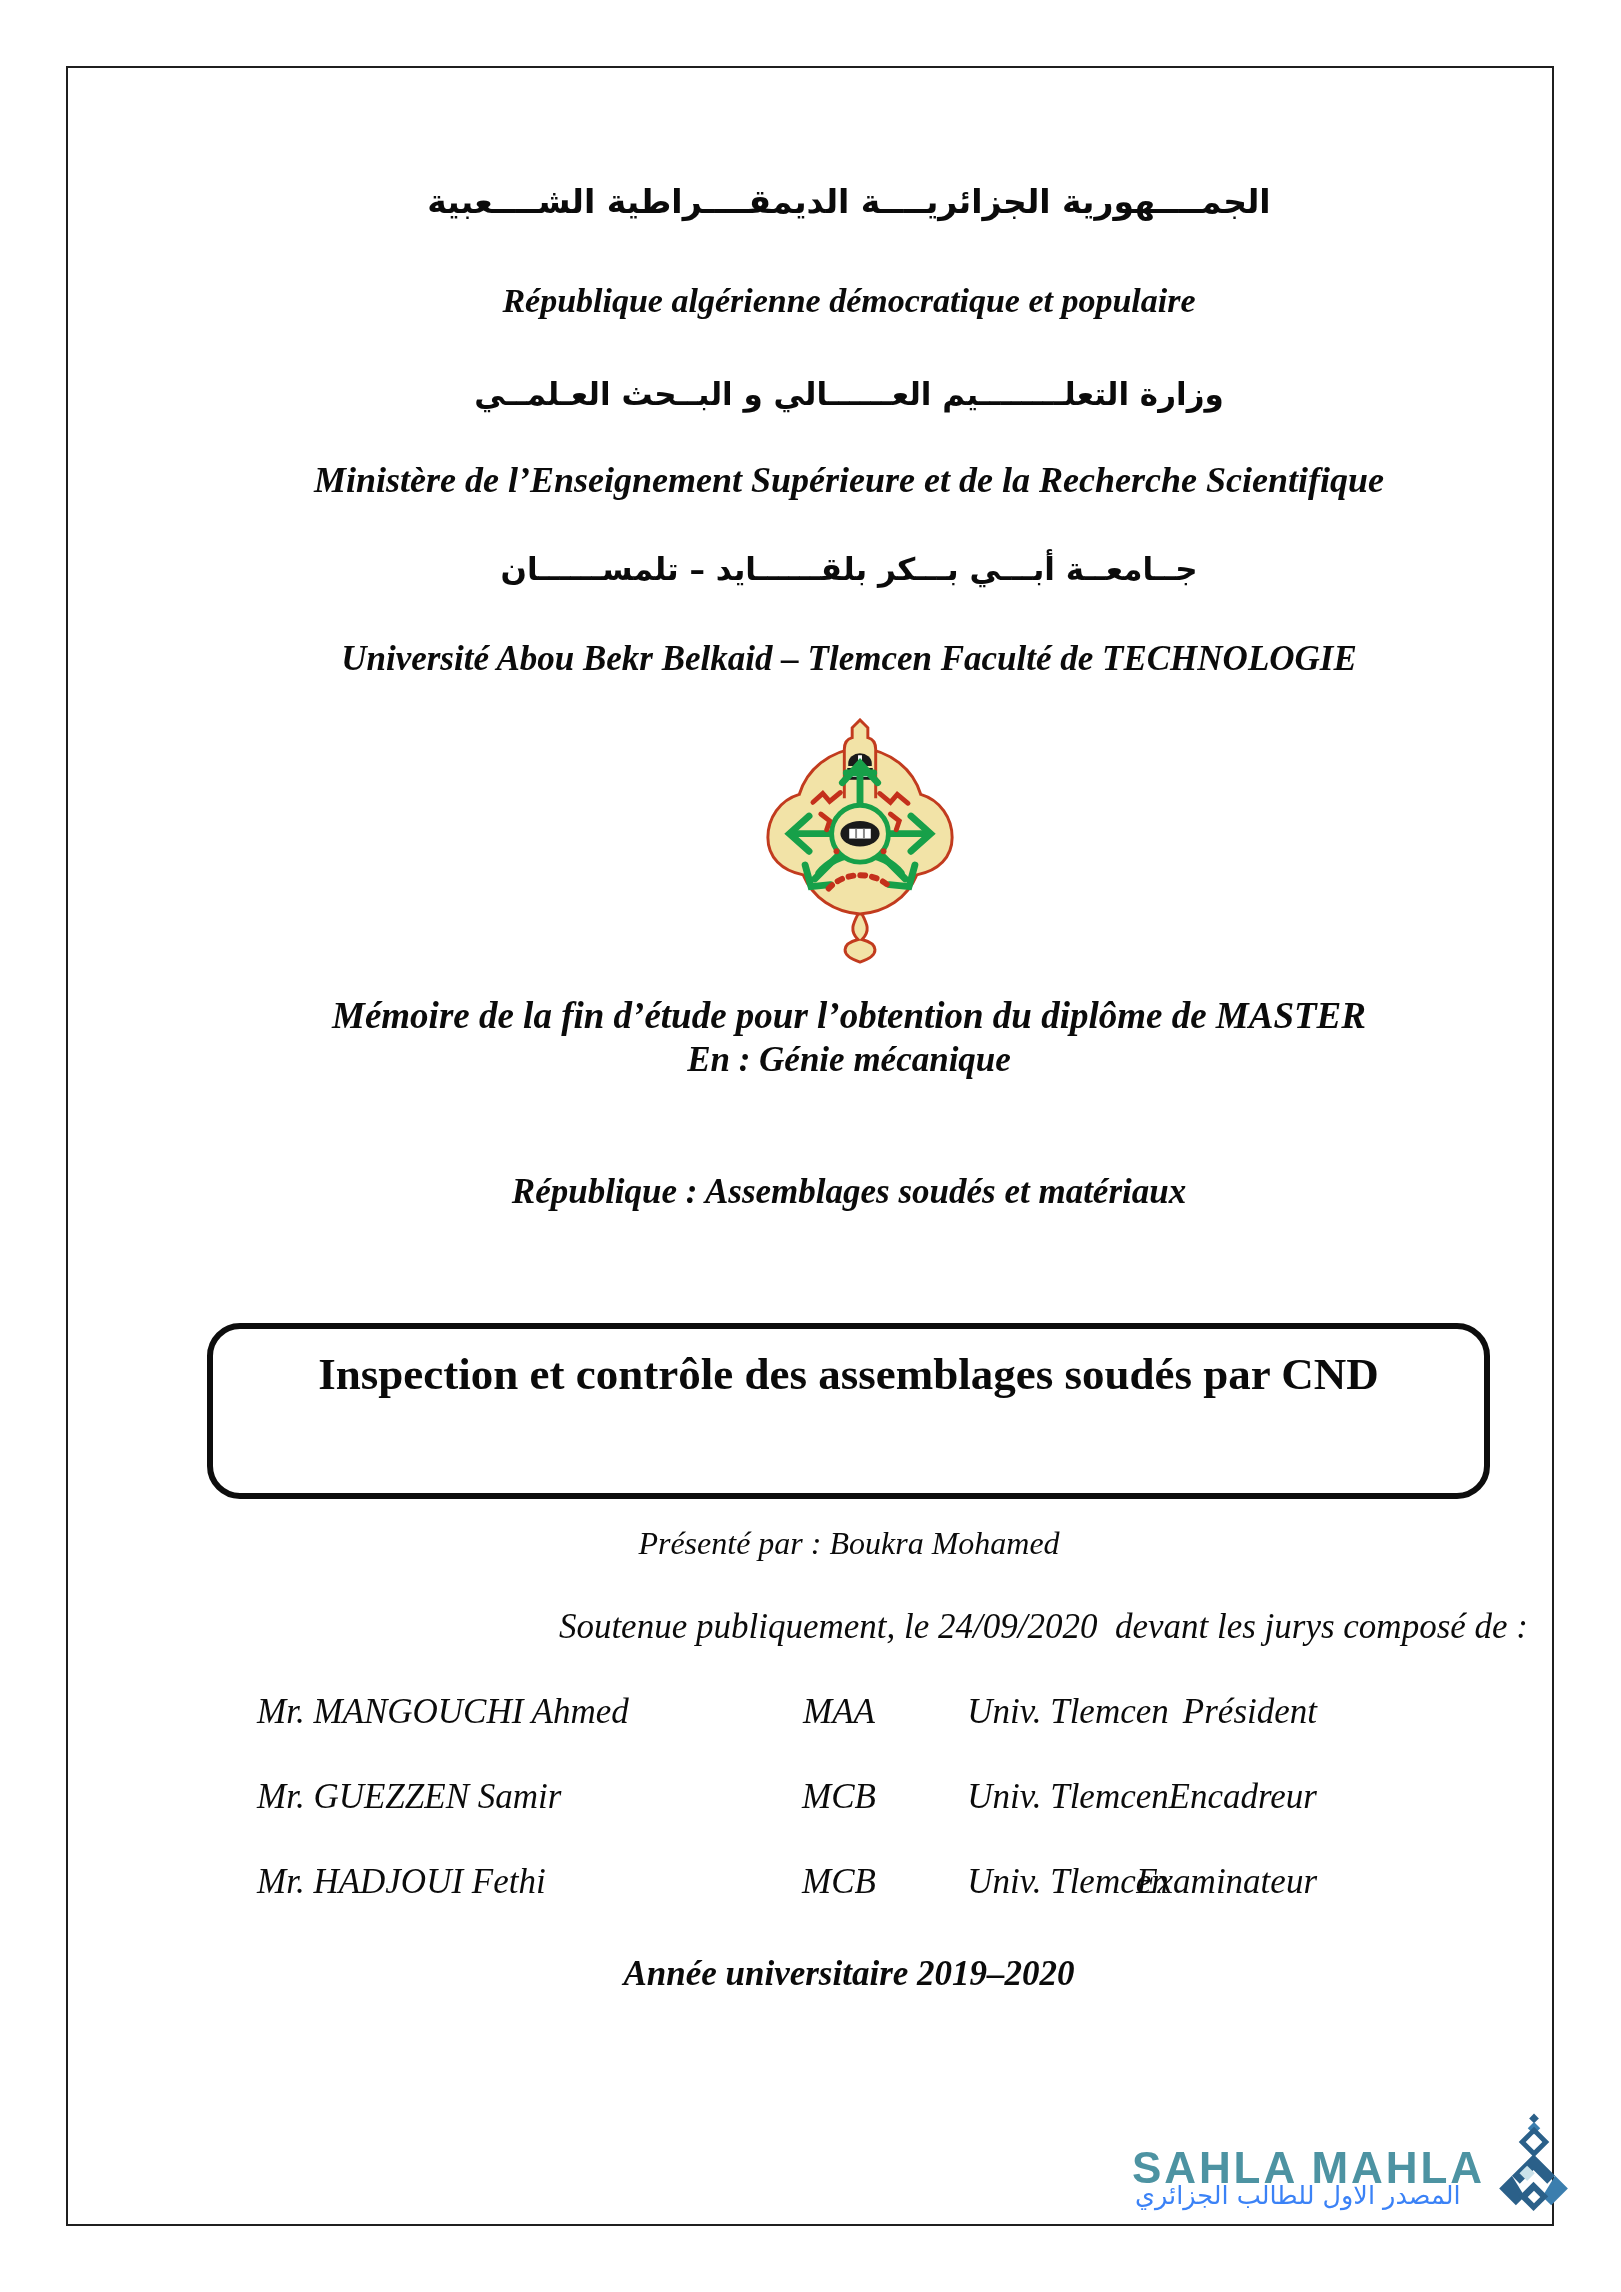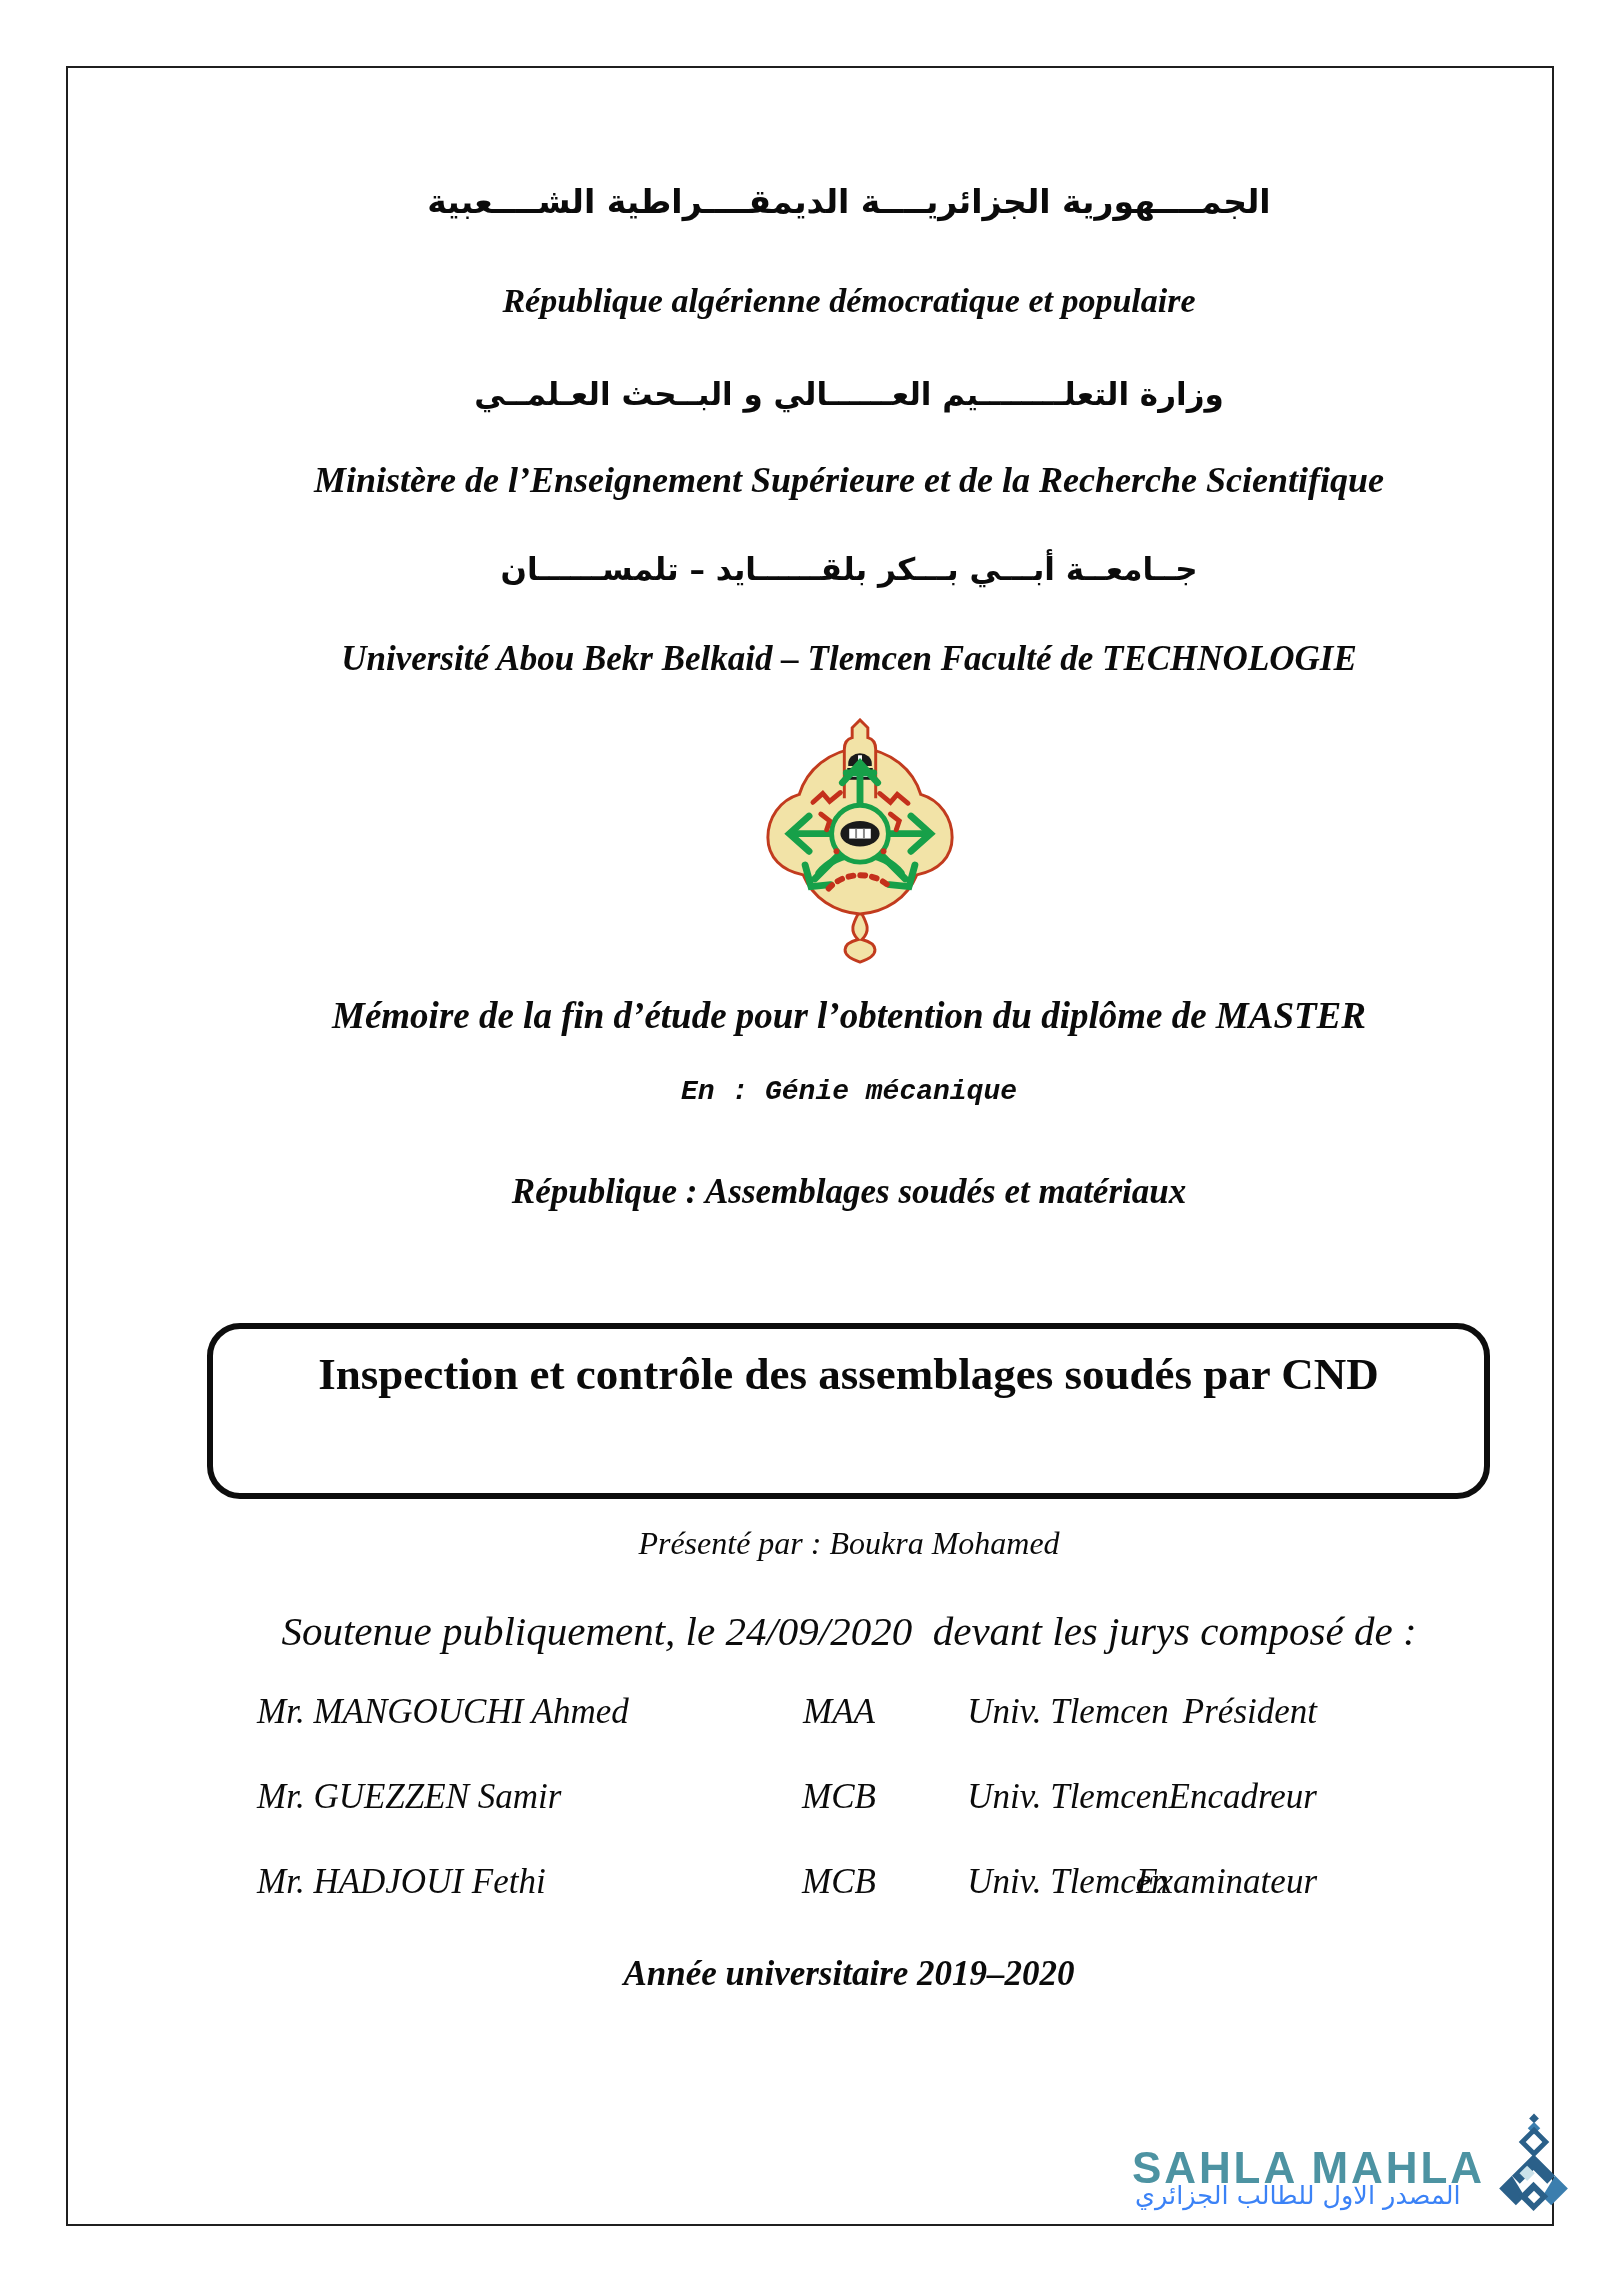--- a/index.html
+++ b/index.html
@@ -12,29 +12,29 @@
   .fbi{font-style:italic;font-weight:bold;}
   .fi{font-style:italic;font-weight:normal;}
   .ar1{top:182px;font-size:33px;}
   .rep{top:282px;font-size:34px;}
   .ar2{top:376px;font-size:31px;}
   .min{top:459px;font-size:36px;}
   .ar3{top:551px;font-size:31px;}
   .uni{top:639px;font-size:35px;}
   .logo-wrap{position:absolute;left:760px;top:718px;width:201px;height:247px;}
   .memoire{top:994px;font-size:37px;}
-  .field{top:1076px;font-size:28px;font-family:Liberation Mono, monospace;}
+  .field{top:1040px;font-size:35px;}
   .spec{top:1172px;font-size:35px;}
   .theme{top:1259px;font-size:34px;}
   .title-box{position:absolute;left:207px;top:1323px;width:1283px;height:176px;
         border:6.9px solid #0d0d0d;border-radius:33px;box-sizing:border-box;
         text-align:center;padding:13.7px 39px 0 39px;}
   .title-text{font-weight:bold;font-size:45px;line-height:63px;white-space:normal;}
   .presented{top:1525px;font-size:32px;}
-  .defense{top:1607px;font-size:41px;}
+  .defense{top:1607px;font-size:35px;text-align:right;}
   .jury-row{position:absolute;left:0;width:1448px;height:51px;font-style:italic;font-size:35px;}
   .jr1{top:1692px;} .jr2{top:1777px;} .jr3{top:1862px;}
   .j-name{position:absolute;left:257px;white-space:pre;}
   .j-grade{position:absolute;left:763px;width:152px;text-align:center;}
   .j-univ{position:absolute;left:933px;width:270px;text-align:center;white-space:pre;}
   .j-role{position:absolute;right:131px;text-align:right;white-space:pre;}
   .year{top:1954px;font-size:35px;}
   .wm-brand{position:absolute;left:1132px;top:2143px;font-family:"Liberation Sans",sans-serif;
         font-weight:bold;font-size:44px;letter-spacing:2.9px;color:#4d93a2;white-space:pre;}
   .wm-tagline{position:absolute;left:1135px;top:2180px;font-family:"DejaVu Sans",sans-serif;

